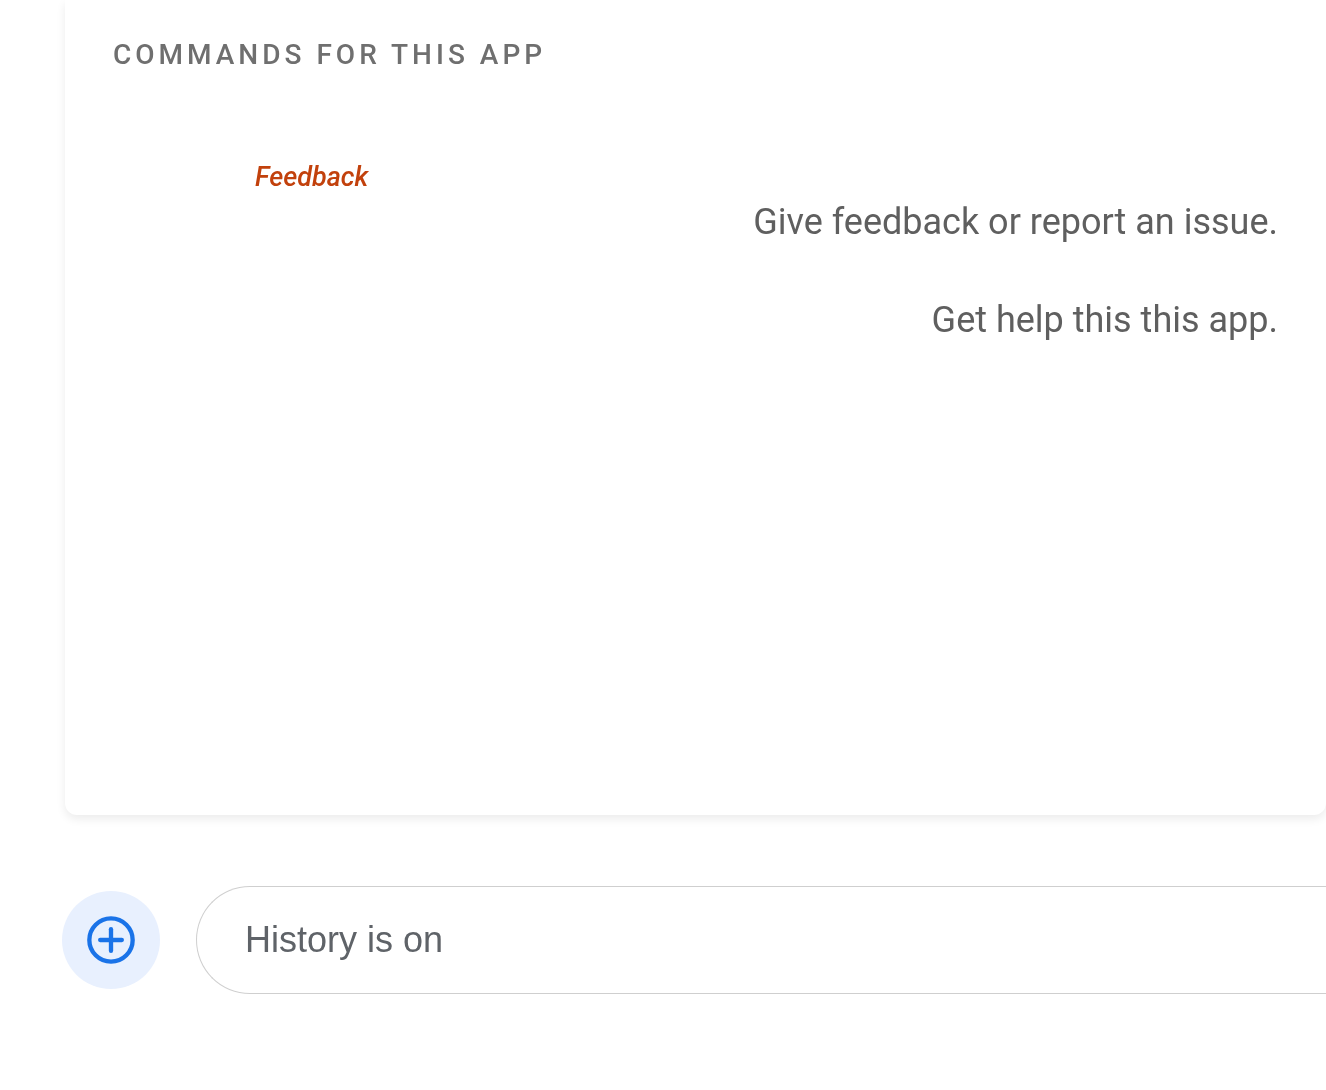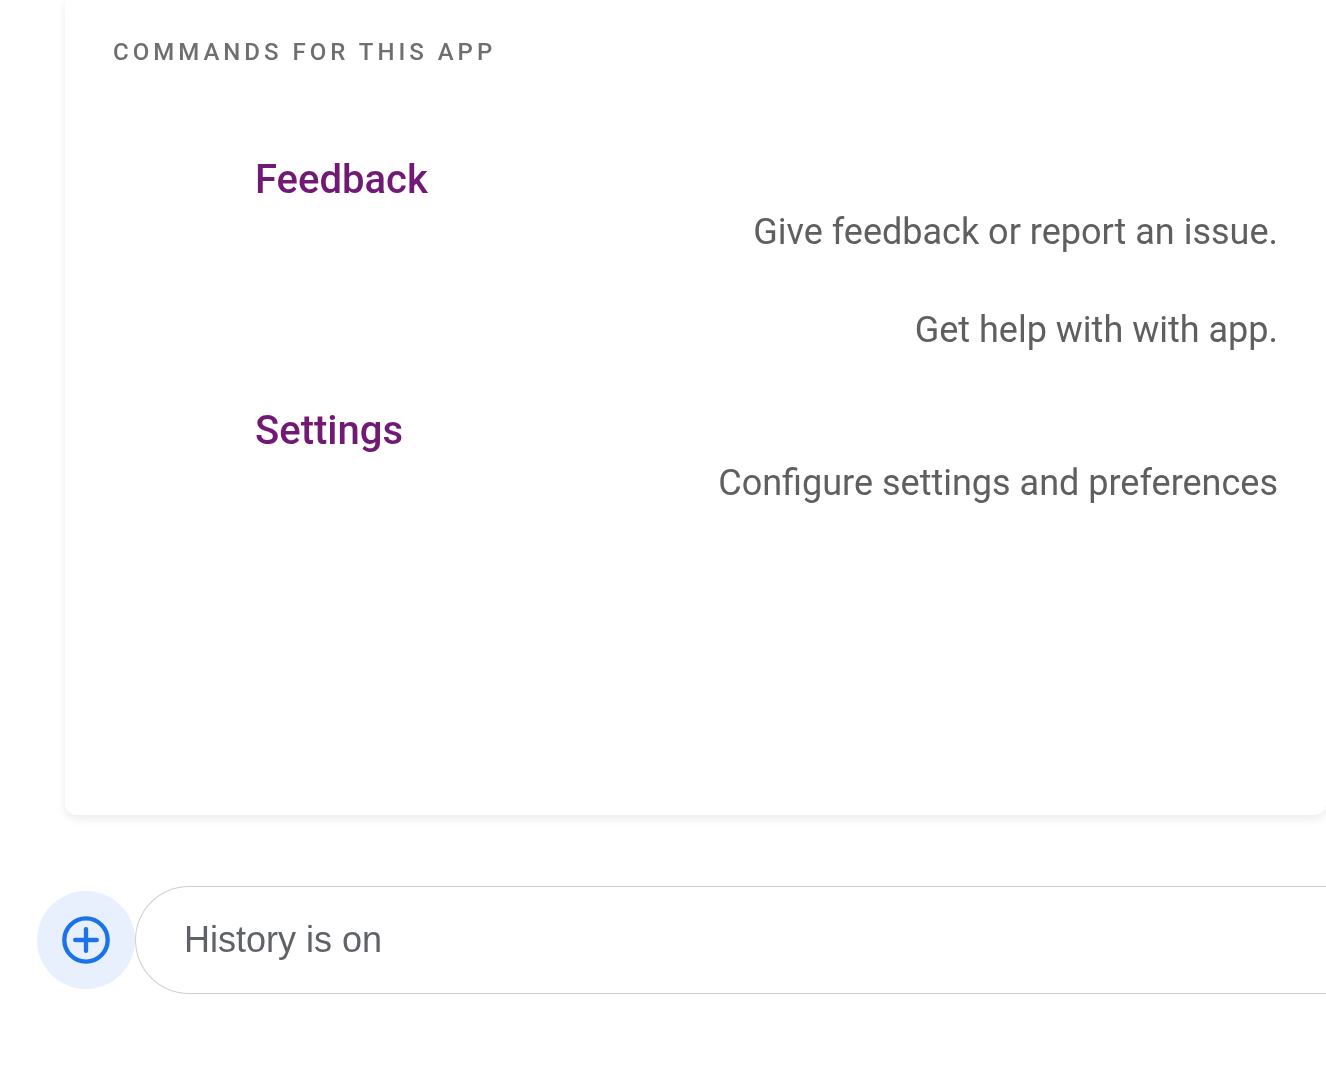--- a/index.html
+++ b/index.html
@@ -20,21 +20,21 @@
       top: 0;
       left: 65px;
       right: 0;
       height: 815px;
       background: #fff;
       border-radius: 0 0 12px 12px;
       box-shadow: 0 4px 10px rgba(0,0,0,0.08);
       padding: 38px 48px 0 48px;
     }
     .section-header {
-      font-size: 24px;
+      font-size: 28px;
       letter-spacing: 4px;
       font-weight: 500;
       color: #6f6f6f;
       text-transform: uppercase;
       margin-bottom: 90px;
     }
     .app-row {
       display: flex;
       align-items: center;
       gap: 28px;
@@ -79,40 +79,42 @@
       font-weight: 400;
     }
     .commands {
       padding-left: 142px;
     }
     .command-item {
       margin-bottom: 56px;
       cursor: pointer;
     }
     .command-title {
-      font-size: 40px;
+      font-size: 27px;
       font-weight: 500;
-      color: #701a75;
+      color: #c2410c;
       margin-bottom: 8px;
+      font-style: italic;
     }
     .command-desc {
       font-size: 36px;
       color: #5f5f5f;
       font-weight: 400;
       text-align: right;
     }
     .compose-area {
       position: absolute;
       left: 0;
       right: 0;
       bottom: 90px;
       height: 120px;
       display: flex;
       align-items: center;
-      padding-left: 37px;
+      padding-left: 62px;
+      gap: 36px;
     }
     .add-button {
       width: 98px;
       height: 98px;
       border-radius: 50%;
       background: #e8f0fe;
       display: flex;
       align-items: center;
       justify-content: center;
       cursor: pointer;
@@ -151,25 +153,21 @@
 <div class="popup-panel">
   <div class="section-header">COMMANDS FOR THIS APP</div>
 
 
   <div class="commands">
     <div class="command-item">
       <div class="command-title">Feedback</div>
       <div class="command-desc">Give feedback or report an issue.</div>
     </div>
     <div class="command-item">
-      <div class="command-desc">Get help with with app.</div>
-    </div>
-    <div class="command-item">
-      <div class="command-title">Settings</div>
-      <div class="command-desc">Configure settings and preferences</div>
+      <div class="command-desc">Get help this this app.</div>
     </div>
   </div>
 </div>
 
 <div class="compose-area">
   <div class="add-button">
     <svg viewBox="0 0 48 48">
       <circle cx="24" cy="24" r="20" fill="none" stroke="#1a73e8" stroke-width="4"></circle>
       <line x1="24" y1="14" x2="24" y2="34" stroke="#1a73e8" stroke-width="4" stroke-linecap="round"></line>
       <line x1="14" y1="24" x2="34" y2="24" stroke="#1a73e8" stroke-width="4" stroke-linecap="round"></line>

